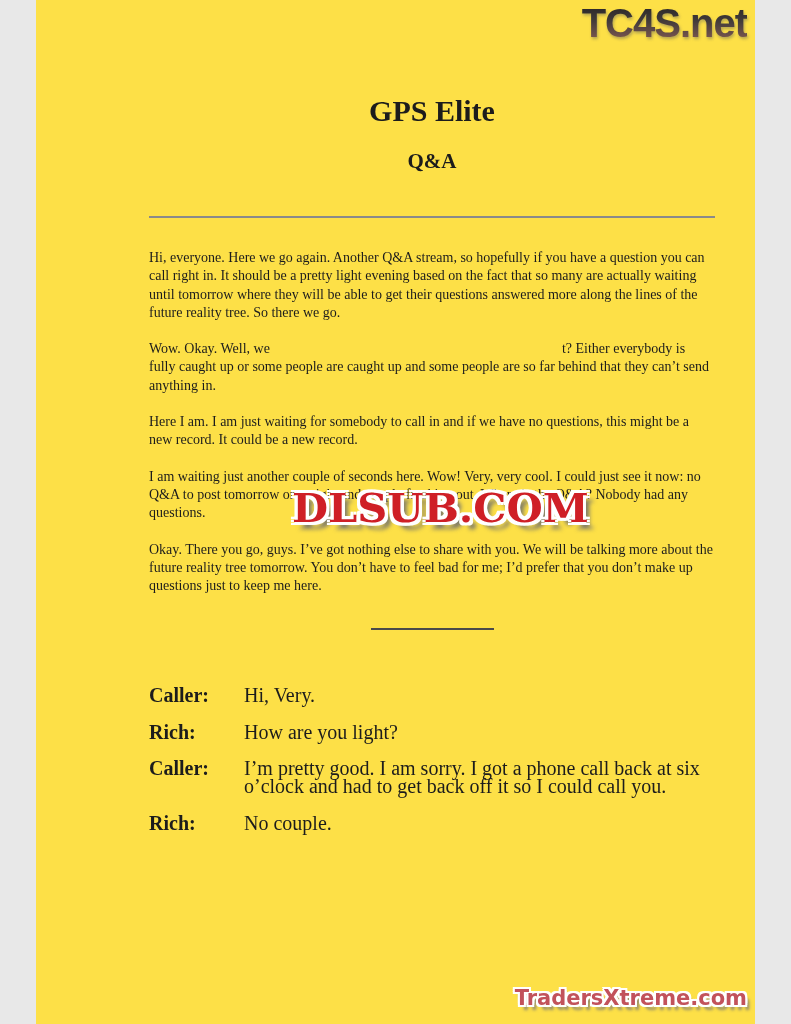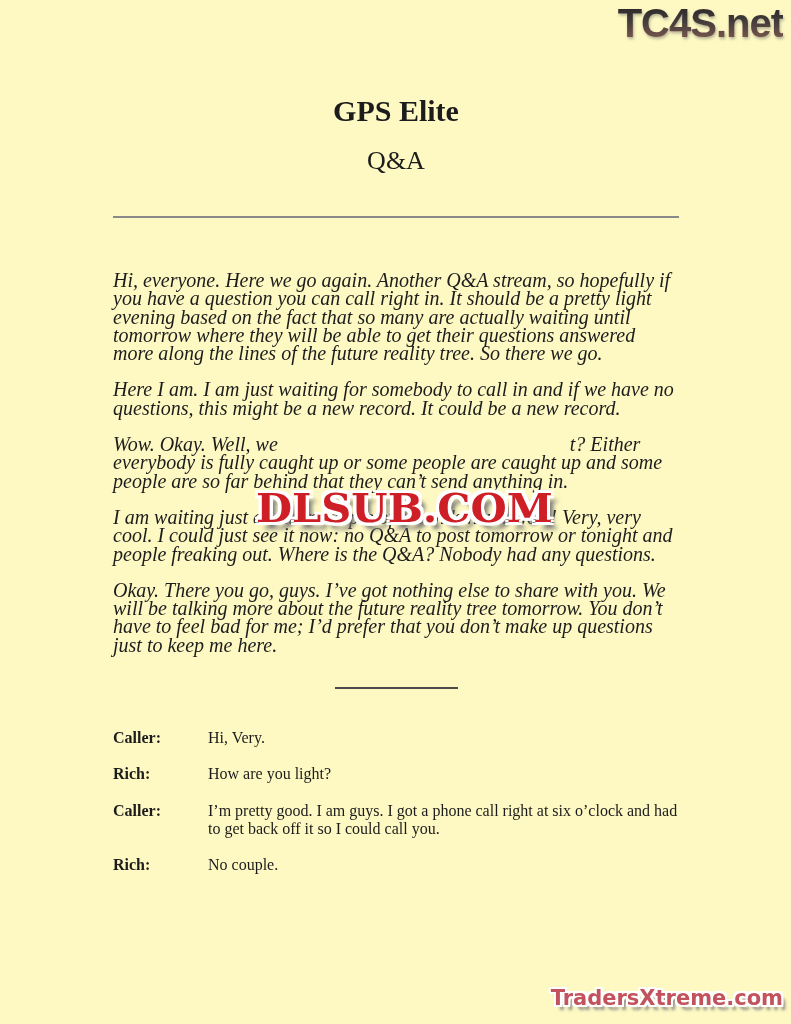--- a/index.html
+++ b/index.html
@@ -1,21 +1,21 @@
 <!DOCTYPE html>
 <html><head>
 <meta charset="utf-8">
 <style>
   html, body { margin: 0; padding: 0; background: #e8e8e8; }
   .page {
     position: relative;
-    width: 791px;
+    width: 719px;
     height: 1024px;
     margin: 0 auto;
-    background: #fef9c3;
+    background: #fde047;
     overflow: hidden;
     font-family: "Liberation Serif", serif;
     color: #1c1c1c;
   }
   
   .tc4s-logo {
     position: absolute;
     top: 0px;
     right: 8px;
     font-family: "Liberation Sans", sans-serif;
@@ -68,42 +68,42 @@
   }
   
   .doc {
     position: absolute;
     left: 113px;
     top: 0;
     width: 566px;
   }
   .title-block { text-align: center; margin-top: 92px; }
   .doc-title   { font-size: 30px; font-weight: bold; line-height: 38px; margin: 16px; }
-  .doc-subtitle{ font-size: 26px; font-weight: normal; line-height: 30px; margin: 7px 0 0 0; }
+  .doc-subtitle{ font-size: 21px; font-weight: bold; line-height: 30px; margin: 7px 0 0 0; }
   .doc-date    { font-size: 17px; line-height: 22px; margin: 12px 0 0 0; }
   .top-rule {
     border: none;
     border-top: 2px solid #8a8a8a;
     margin: 40px 0 0 0;
   }
-  .body-text { margin-top: 53px; font-size: 20px; line-height: 18.3px; font-style: italic; }
+  .body-text { margin-top: 31px; font-size: 14px; line-height: 18.3px; }
   .body-text p { margin: 0 0 18px 0; }
   .wm-spacer {
     display: inline-block;
     width: 292px;
     height: 1px;
     vertical-align: baseline;
   }
   .short-divider {
     border: none;
     border-top: 2px solid #4a4a4a;
     width: 123px;
     margin: 33px auto 0 auto;
   }
-  .dialogue { margin-top: 40px; font-size: 16px; line-height: 18.3px; }
+  .dialogue { margin-top: 56px; font-size: 20px; line-height: 18.3px; }
   .dialogue-row { display: flex; margin-bottom: 18px; }
   .speaker { width: 95px; flex: none; font-weight: bold; }
   .speech  { flex: 1; }
 </style>
 </head>
 <body>
 
 <div class="page">
 
   <div class="tc4s-logo">TC4S.net</div>
@@ -112,40 +112,40 @@
 
     <div class="title-block">
       <h1 class="doc-title">GPS Elite</h1>
       <h2 class="doc-subtitle">Q&amp;A</h2>
     </div>
 
     <hr class="top-rule">
 
     <div class="body-text">
       <p>Hi, everyone. Here we go again. Another Q&amp;A stream, so hopefully if you have a question you can call right in. It should be a pretty light evening based on the fact that so many are actually waiting until tomorrow where they will be able to get their questions answered more along the lines of the future reality tree. So there we go.</p>
+      <p><span>Wow. Okay. Well, we</span><span class="wm-spacer"></span><span>t? Either everybody is fully caught up or some people are caught up and some people are so far behind that they can’t send anything in.</span></p>
       <p>Here I am. I am just waiting for somebody to call in and if we have no questions, this might be a new record. It could be a new record.</p>
-      <p><span>Wow. Okay. Well, we</span><span class="wm-spacer"></span><span>t? Either everybody is fully caught up or some people are caught up and some people are so far behind that they can’t send anything in.</span></p>
       <p>I am waiting just another couple of seconds here. Wow! Very, very cool. I could just see it now: no Q&amp;A to post tomorrow or tonight and people freaking out. Where is the Q&amp;A? Nobody had any questions.</p>
       <p>Okay. There you go, guys. I’ve got nothing else to share with you. We will be talking more about the future reality tree tomorrow. You don’t have to feel bad for me; I’d prefer that you don’t make up questions just to keep me here.</p>
     </div>
 
     <hr class="short-divider">
 
     <div class="dialogue">
       <div class="dialogue-row">
         <span class="speaker">Caller:</span>
         <span class="speech">Hi, Very.</span>
       </div>
       <div class="dialogue-row">
         <span class="speaker">Rich:</span>
         <span class="speech">How are you light?</span>
       </div>
       <div class="dialogue-row">
         <span class="speaker">Caller:</span>
-        <span class="speech">I’m pretty good. I am guys. I got a phone call right at six o’clock and had to get back off it so I could call you.</span>
+        <span class="speech">I’m pretty good. I am sorry. I got a phone call back at six o’clock and had to get back off it so I could call you.</span>
       </div>
       <div class="dialogue-row">
         <span class="speaker">Rich:</span>
         <span class="speech">No couple.</span>
       </div>
     </div>
 
   </div>
 
   <div class="dlsub-watermark">DLSUB.COM</div>

